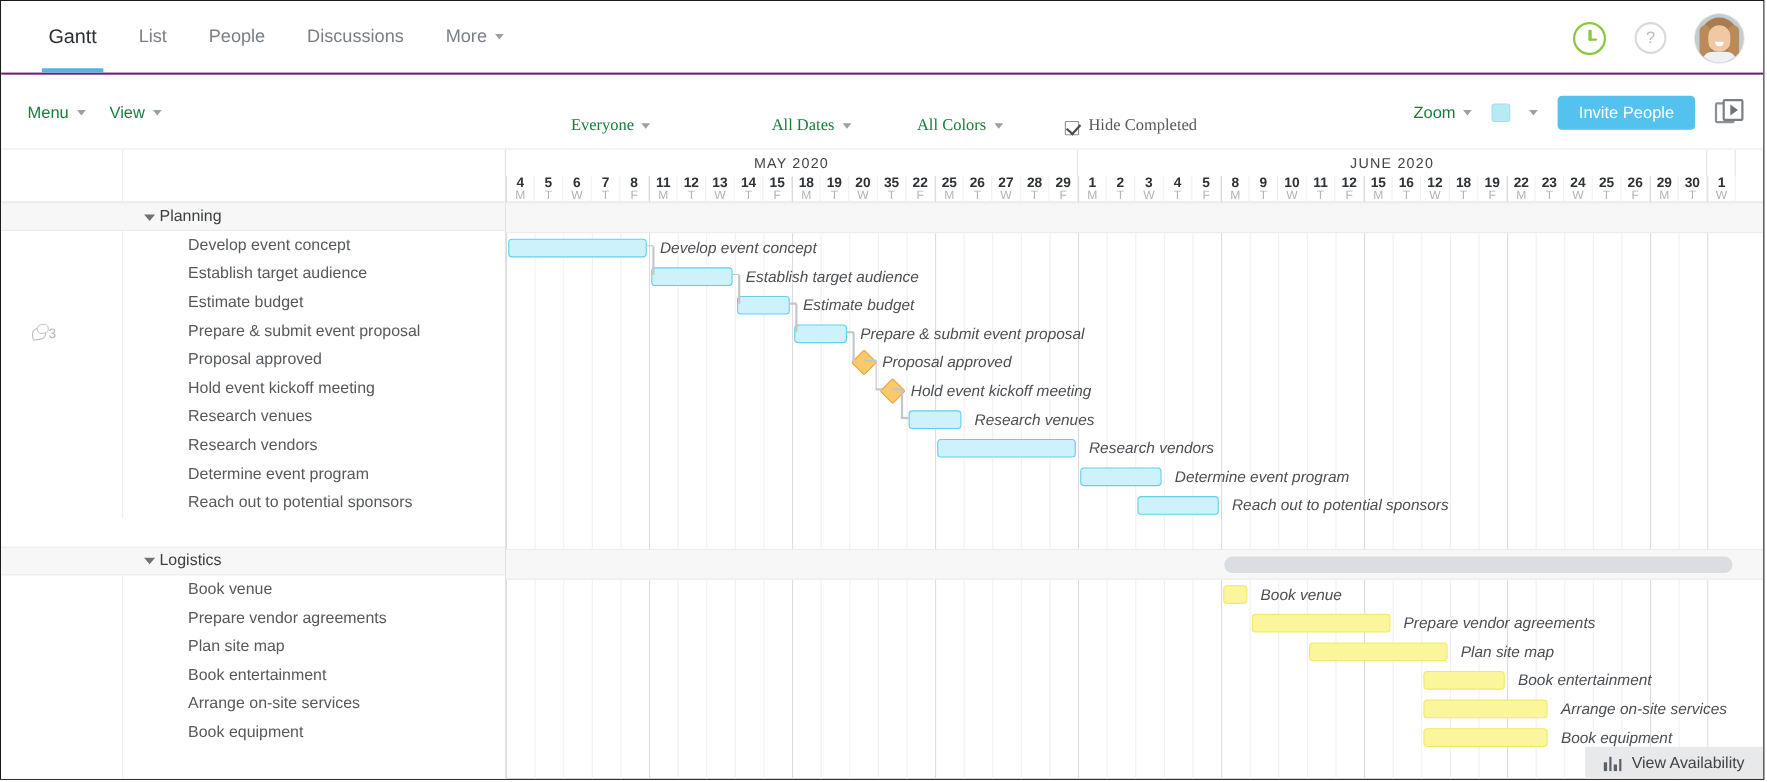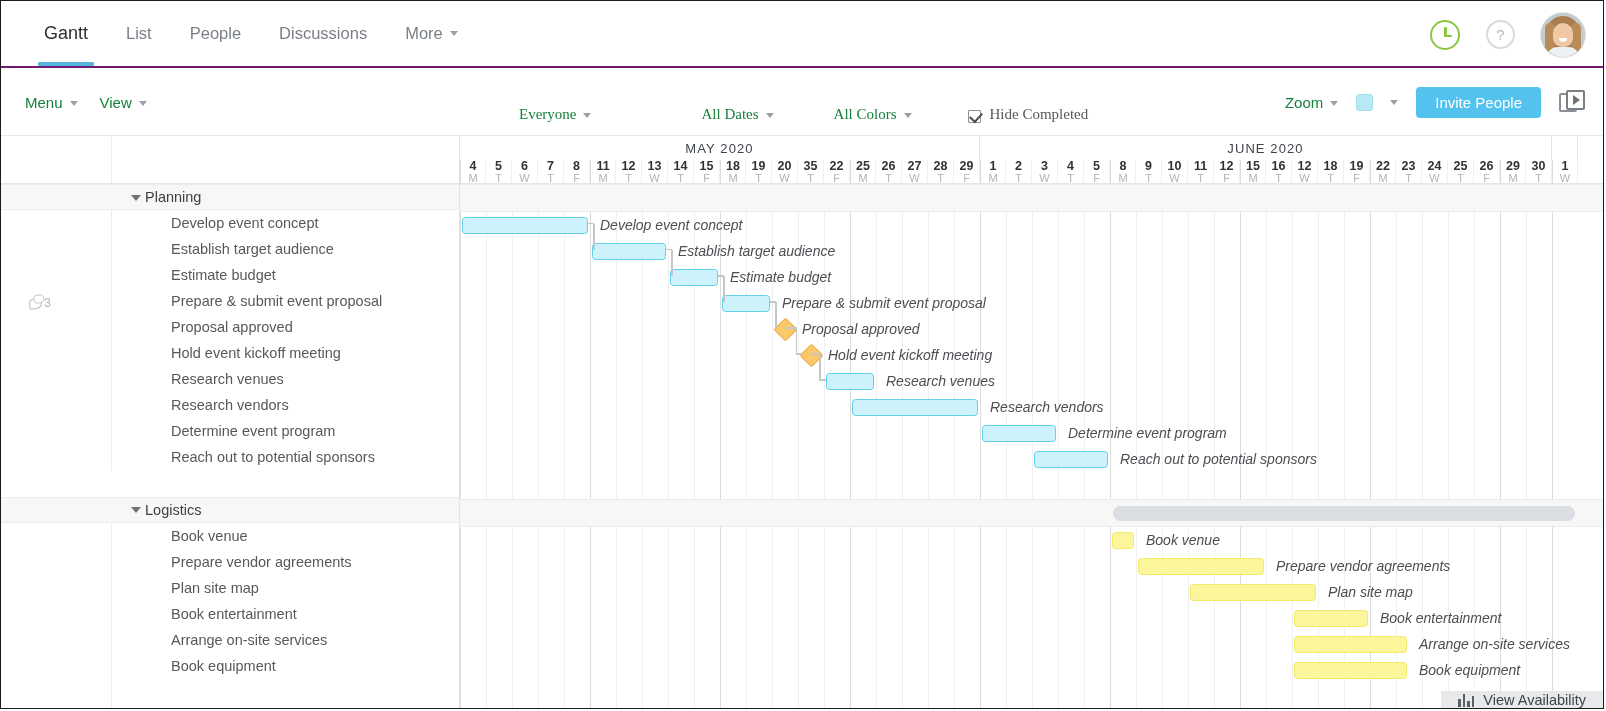--- a/index.html
+++ b/index.html
@@ -182,21 +182,21 @@
   }
   .blabel{
     position:absolute;top:0;height:26.05px;display:flex;align-items:center;
     font-size:14px;font-style:italic;color:#4b4e52;white-space:nowrap;
   }
   .link{position:absolute;background:#c4c7ca;}
   .link.h{height:1.8px;}
   .link.v{width:1.8px;}
 
   .avail{
-    position:absolute;right:0;bottom:0;height:18px;background:#e8e9eb;
+    position:absolute;right:0;bottom:0;height:30px;background:#e8e9eb;
     display:flex;align-items:center;gap:9px;padding:0 17px;
     font-size:14.5px;color:#3f4246;cursor:pointer;z-index:9;
     box-sizing:border-box;
   }
   .availbars{display:flex;align-items:flex-end;gap:2px;height:14px;}
   .availbars i{display:block;width:2.5px;background:#5b6066;}
 </style>
 </head>
 <body>
 

